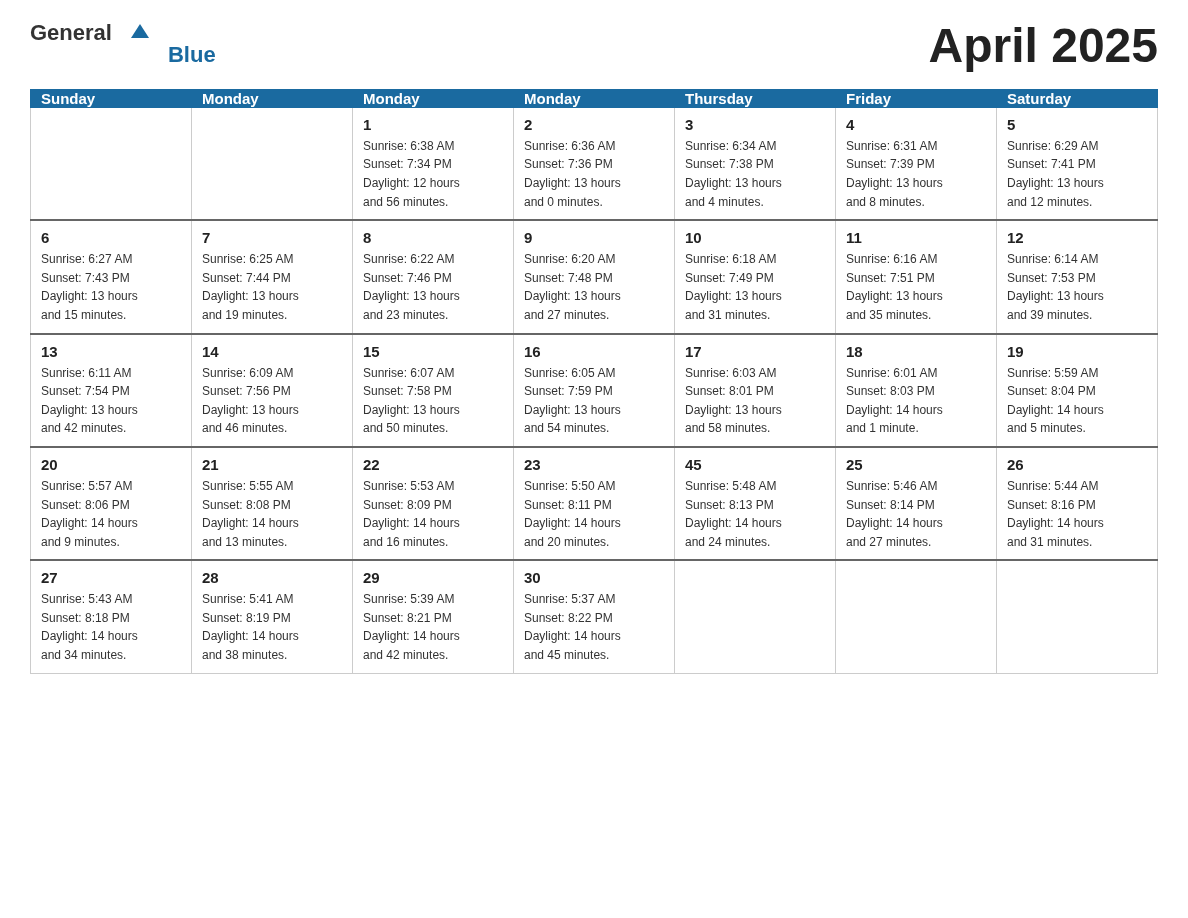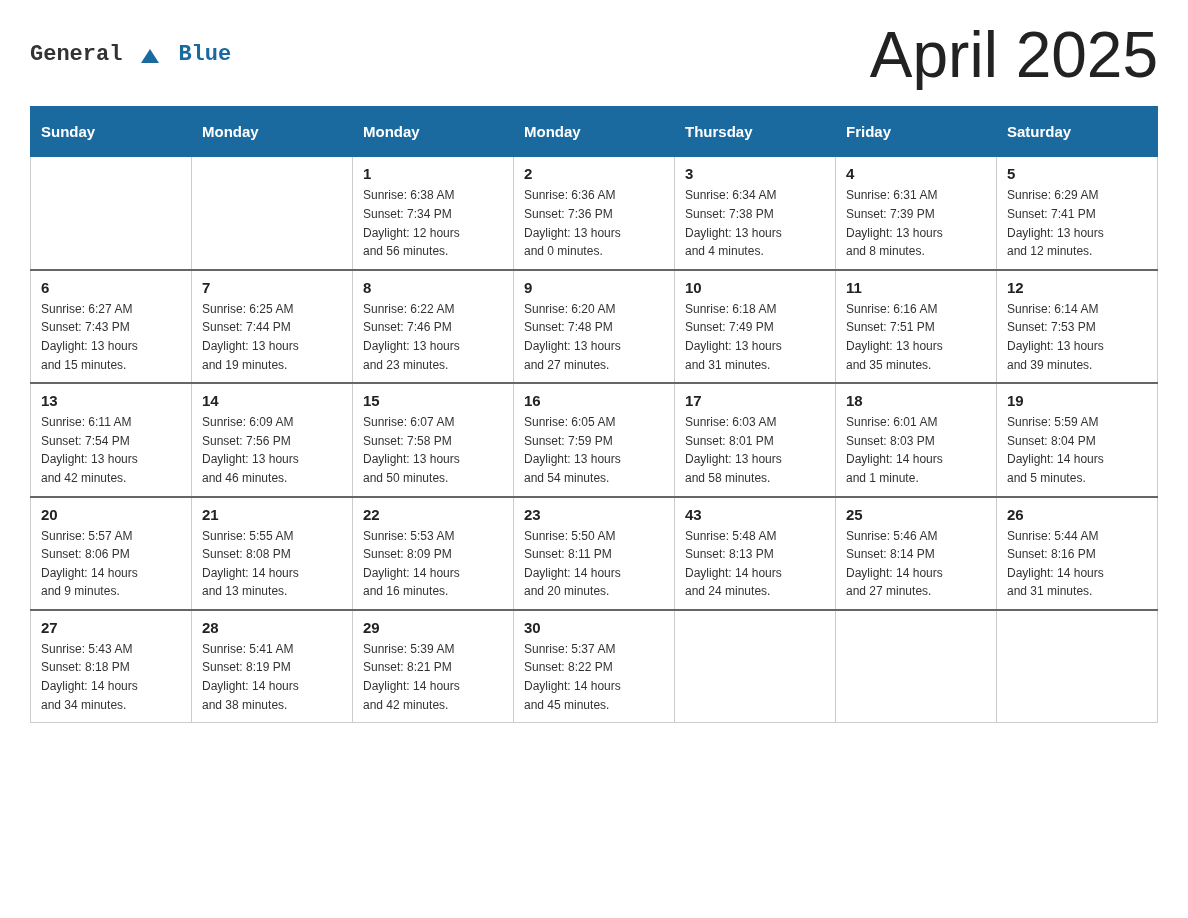--- a/index.html
+++ b/index.html
@@ -11,49 +11,48 @@
       min-height: 918px;
     }
     .header {
       display: flex;
       justify-content: space-between;
       align-items: flex-start;
       margin-bottom: 16px;
     }
     .logo {
       display: flex;
-      align-items: flex-end;
+      align-items: flex-start;
       gap: 16px;
-      font-family: Liberation Mono, monospace;
     }
     .title-section {
       text-align: right;
     }
     .month-title {
-      font-size: 64px;
-      font-weight: normal;
+      font-size: 48px;
+      font-weight: bold;
       color: #222;
       line-height: 1.1;
     }
     .location {
       font-size: 18px;
       color: #444;
       margin-top: 4px;
     }
     .calendar {
       width: 100%;
       border-collapse: collapse;
       border: 1px solid #999;
     }
     .calendar th {
       background-color: #1a6aa0;
       color: #fff;
       font-size: 15px;
       font-weight: bold;
-      padding: 16px 10px;
+      padding: 0 10px;
       text-align: left;
       border: 1px solid #1a6aa0;
       margin-top: 46px;
     }
     .calendar td {
       vertical-align: top;
       padding: 8px 10px;
       border: 1px solid #ccc;
       width: 14.28%;
       min-height: 100px;
@@ -201,21 +200,21 @@
         </td>
         <td>
           <span class="day-number">22</span>
           <div class="day-info">Sunrise: 5:53 AM<br>Sunset: 8:09 PM<br>Daylight: 14 hours<br>and 16 minutes.</div>
         </td>
         <td>
           <span class="day-number">23</span>
           <div class="day-info">Sunrise: 5:50 AM<br>Sunset: 8:11 PM<br>Daylight: 14 hours<br>and 20 minutes.</div>
         </td>
         <td>
-          <span class="day-number">43</span>
+          <span class="day-number">45</span>
           <div class="day-info">Sunrise: 5:48 AM<br>Sunset: 8:13 PM<br>Daylight: 14 hours<br>and 24 minutes.</div>
         </td>
         <td>
           <span class="day-number">25</span>
           <div class="day-info">Sunrise: 5:46 AM<br>Sunset: 8:14 PM<br>Daylight: 14 hours<br>and 27 minutes.</div>
         </td>
         <td>
           <span class="day-number">26</span>
           <div class="day-info">Sunrise: 5:44 AM<br>Sunset: 8:16 PM<br>Daylight: 14 hours<br>and 31 minutes.</div>
         </td>

